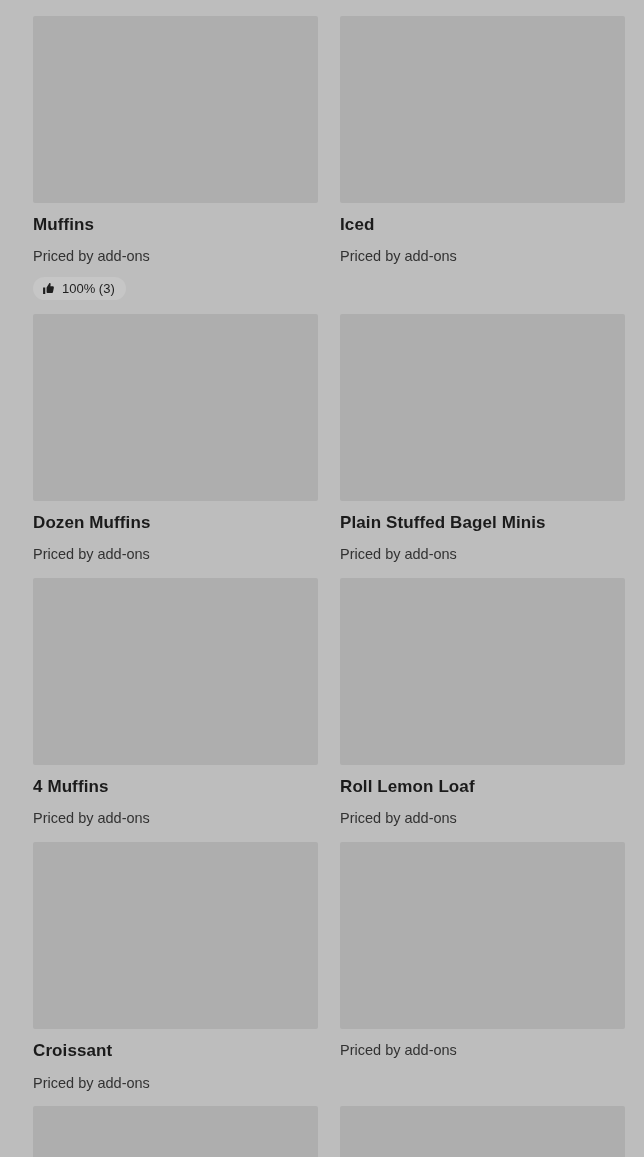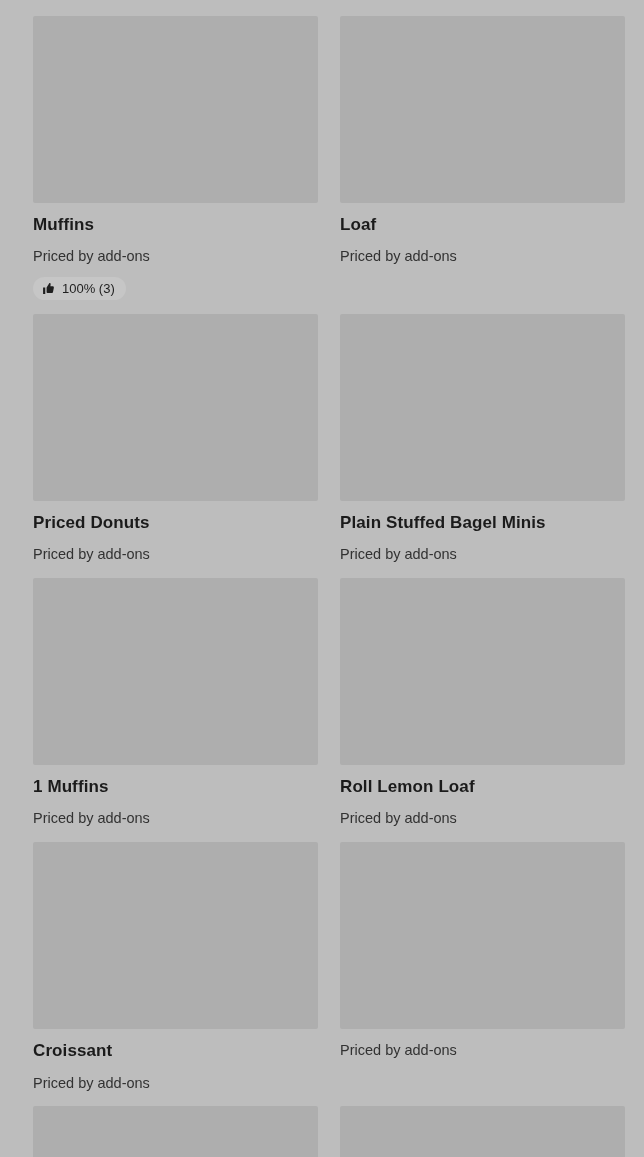--- a/index.html
+++ b/index.html
@@ -105,39 +105,39 @@
         <svg width="13" height="13" viewBox="0 0 24 24" aria-hidden="true">
           <path fill="#1f1f1f" d="M2 10h4v12H2zM8.5 10.2 13.4 2.2c.5-.8 1.7-.6 2.1.2.3.7.4 1.5.4 2.3 0 1-.2 2-.5 3h4.3c1.4 0 2.5 1.3 2.2 2.7l-1.6 8.1c-.2 1.1-1.2 1.9-2.3 1.9H10c-.8 0-1.5-.7-1.5-1.5v-8.7z"></path>
         </svg>
       </span>
       <span class="rating-text">100% (3)</span>
     </span>
   </div>
 
   <div class="item-card">
     <div class="item-thumb"></div>
-    <span class="item-title">Loaf</span>
+    <span class="item-title">Iced</span>
     <span class="item-subtitle">Priced by add-ons</span>
   </div>
 
   <div class="item-card">
     <div class="item-thumb"></div>
-    <span class="item-title">Priced Donuts</span>
+    <span class="item-title">Dozen Muffins</span>
     <span class="item-subtitle">Priced by add-ons</span>
   </div>
 
   <div class="item-card">
     <div class="item-thumb"></div>
     <span class="item-title">Plain Stuffed Bagel Minis</span>
     <span class="item-subtitle">Priced by add-ons</span>
   </div>
 
   <div class="item-card">
     <div class="item-thumb"></div>
-    <span class="item-title">1 Muffins</span>
+    <span class="item-title">4 Muffins</span>
     <span class="item-subtitle">Priced by add-ons</span>
   </div>
 
   <div class="item-card">
     <div class="item-thumb"></div>
     <span class="item-title">Roll Lemon Loaf</span>
     <span class="item-subtitle">Priced by add-ons</span>
   </div>
 
   <div class="item-card">

